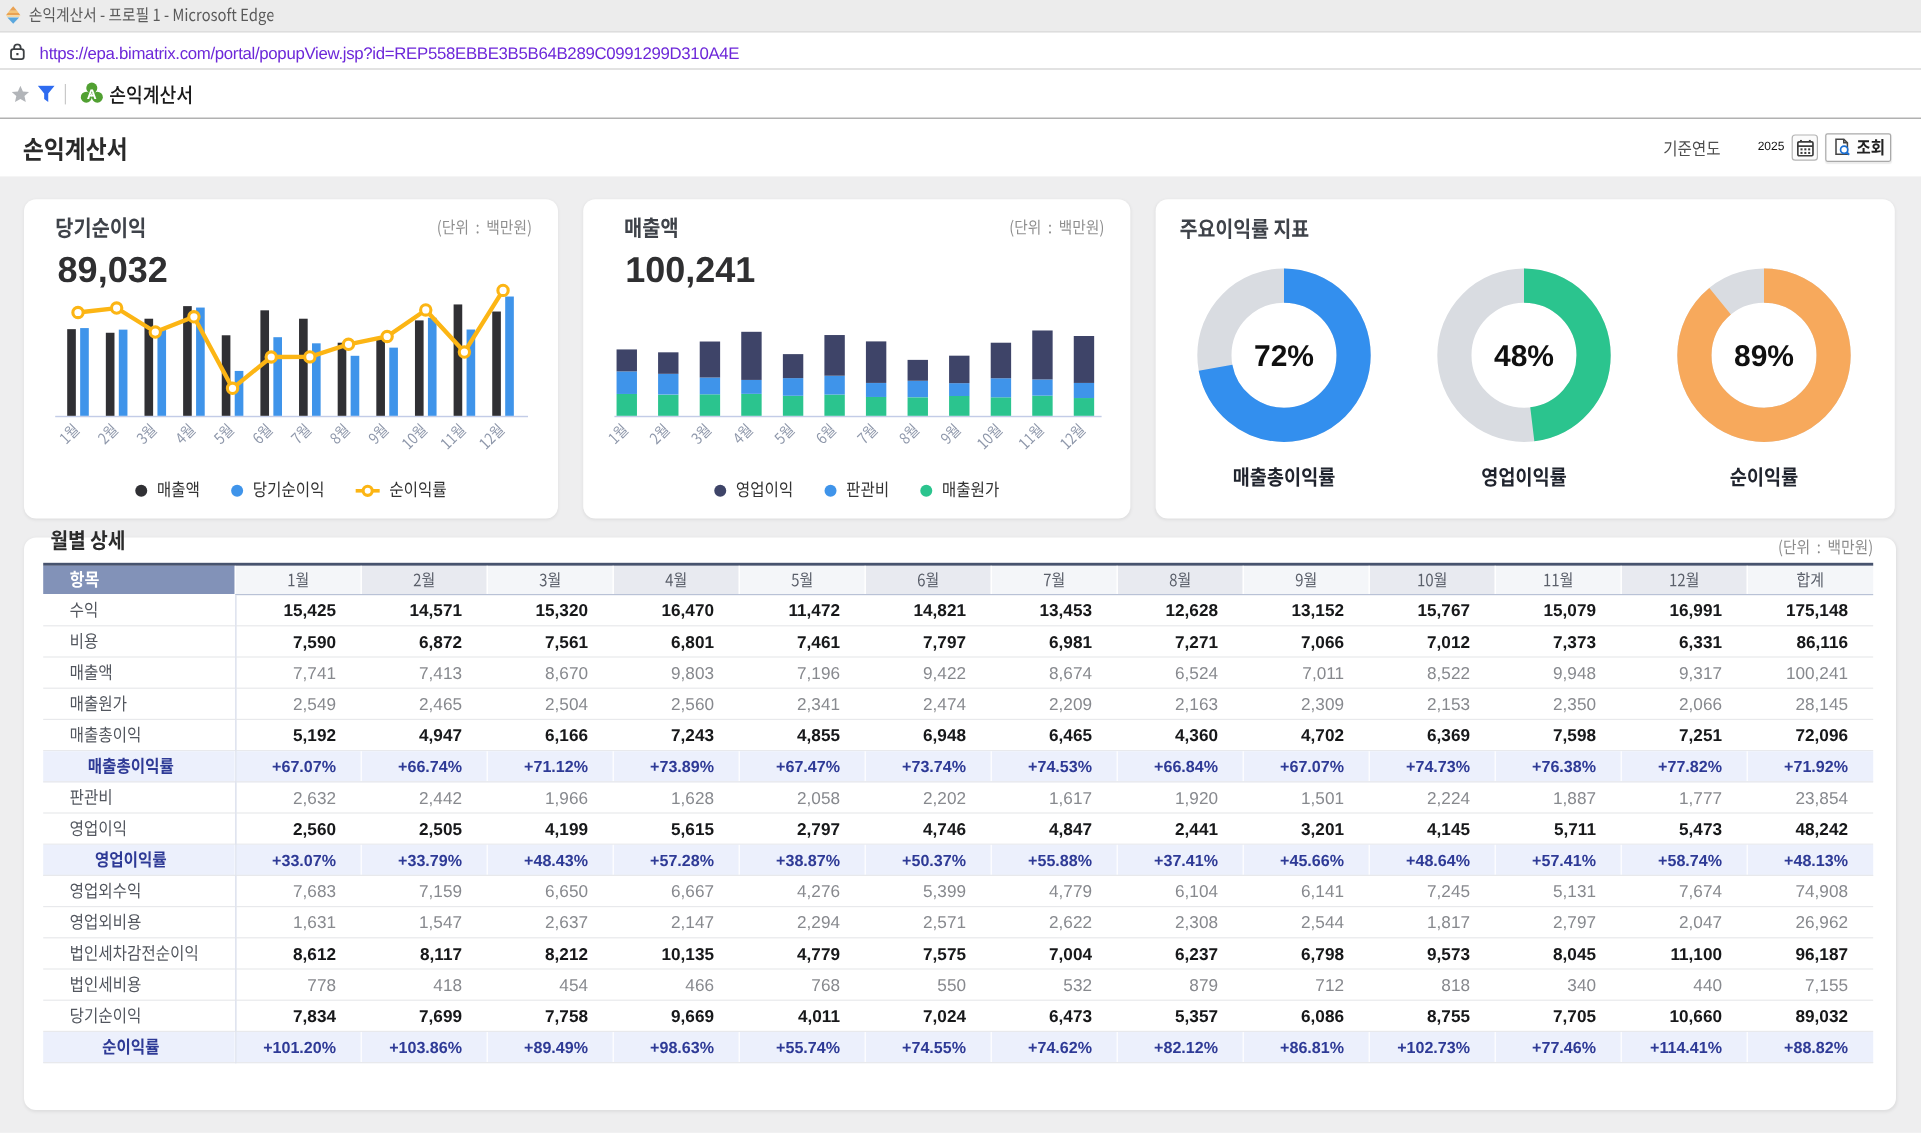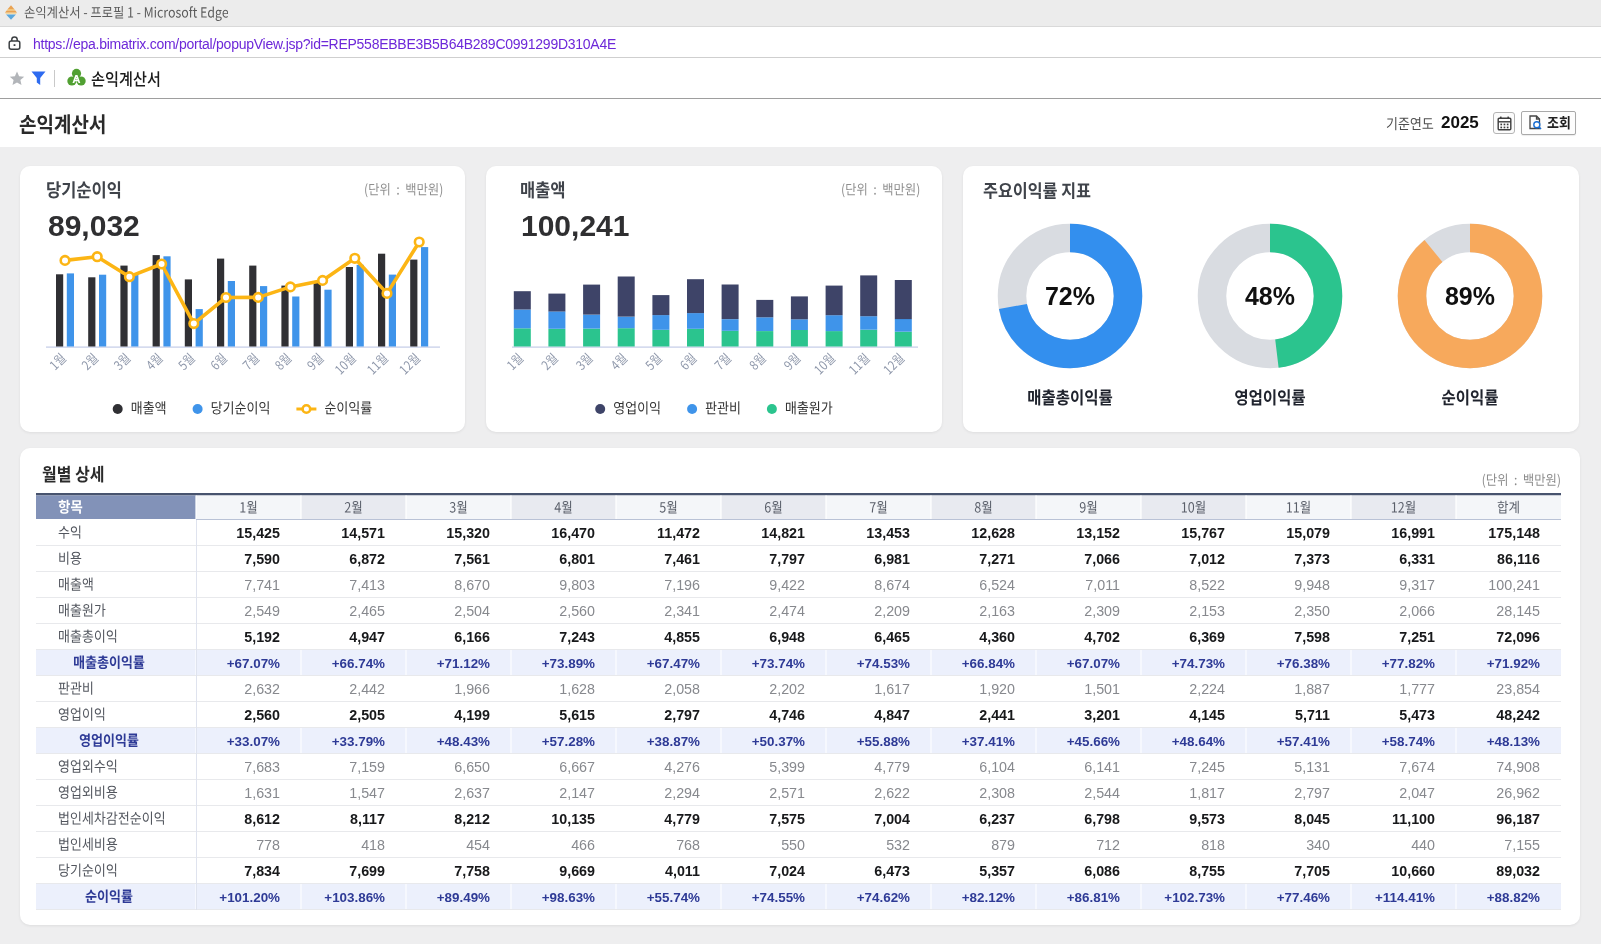--- a/index.html
+++ b/index.html
@@ -186,21 +186,21 @@
     </g>
   </svg>
 <svg style="position:absolute;left:1386.0px;top:116.3px;" width="47.84" height="16.90" viewBox="0 -1017 3680 1300">
     <g fill="#4e4e4e" transform="scale(1,-1.13)">
       <use href="#g32" x="0"></use>
       <use href="#g33" x="920"></use>
       <use href="#g34" x="1840"></use>
       <use href="#g35" x="2760"></use>
     </g>
   </svg>
-<div class="abs" style="left:1441px;top:112px;width:46px;height:22px;font-size:17px;font-weight:bold;color:#111;text-align:left;line-height:22px">2025</div>
+<div class="abs" style="left:1441px;top:112px;width:46px;height:22px;font-size:10px;font-weight:normal;color:#111;text-align:right;line-height:22px">2025</div>
 <div class="abs" style="left:1493px;top:112px;width:22px;height:22px;border:1px solid #b4b4b4;border-radius:3px;background:#fbfbfb;display:flex;align-items:center;justify-content:center">
     <svg width="15" height="15" viewBox="0 0 15 15">
 <rect x="3" y="0.6" width="1.6" height="3" fill="#3c3c3c"></rect>
       <rect x="10.4" y="0.6" width="1.6" height="3" fill="#3c3c3c"></rect>
 <rect x="1.2" y="2.2" width="12.6" height="11.6" rx="1" fill="#fff" stroke="#3c3c3c" stroke-width="1.4"></rect>
 <line x1="1.2" y1="5.8" x2="13.8" y2="5.8" stroke="#3c3c3c" stroke-width="1.4"></line>
 <g fill="#3c3c3c">
 <rect x="3.4" y="7.6" width="1.7" height="1.7"></rect>
         <rect x="6.6" y="7.6" width="1.7" height="1.7"></rect>
         <rect x="9.8" y="7.6" width="1.7" height="1.7"></rect>
@@ -601,21 +601,21 @@
       <g fill="#20242e" transform="translate(507.0,238.0) scale(0.01550,-0.01751)">
         <g transform="translate(-1840,0)">
           <use href="#g40" x="0"></use>
           <use href="#g41" x="920"></use>
           <use href="#g28" x="1840"></use>
           <use href="#g78" x="2760"></use>
         </g>
       </g>
     </svg>
   </div>
-<div class="abs" style="left:20px;top:452px;width:1560px;height:477px">
+<div class="abs" style="left:20px;top:428px;width:1560px;height:477px">
     <svg style="position:absolute;left:0;top:0" width="1560" height="477" viewBox="0 0 1560 477">
       <g fill="#2b2b2b" transform="translate(22.0,29.0) scale(0.01600,-0.01808)">
         <g transform="translate(0,0)">
           <use href="#g84" x="0"></use>
           <use href="#g85" x="920"></use>
           <use href="#g86" x="2067"></use>
           <use href="#g87" x="2987"></use>
         </g>
       </g>
       <g fill="#8b8b8b" transform="translate(1541.0,33.0) scale(0.01230,-0.01390)">

